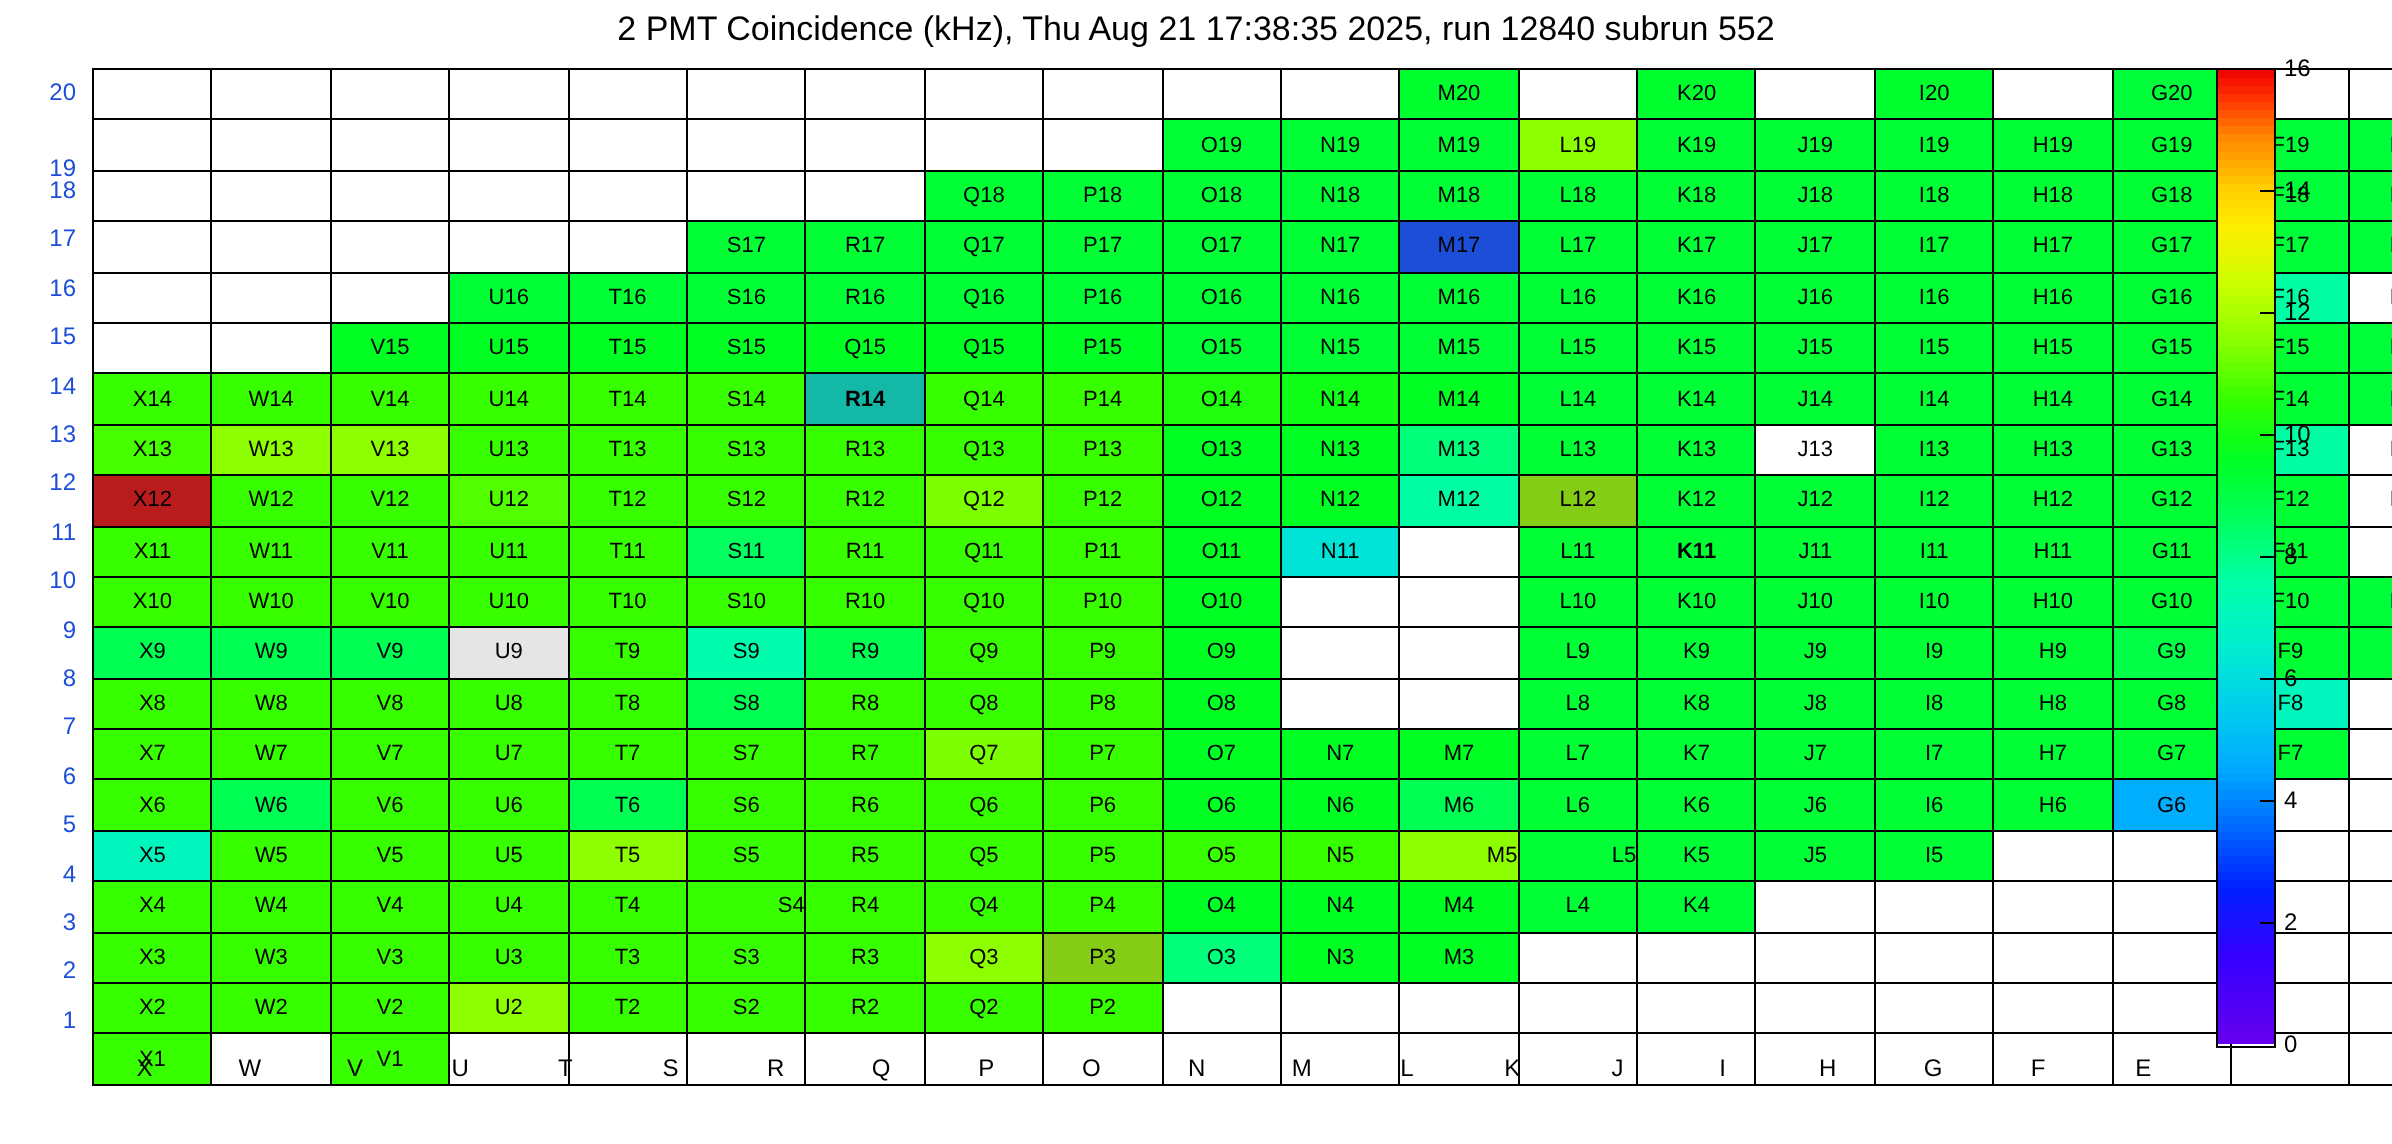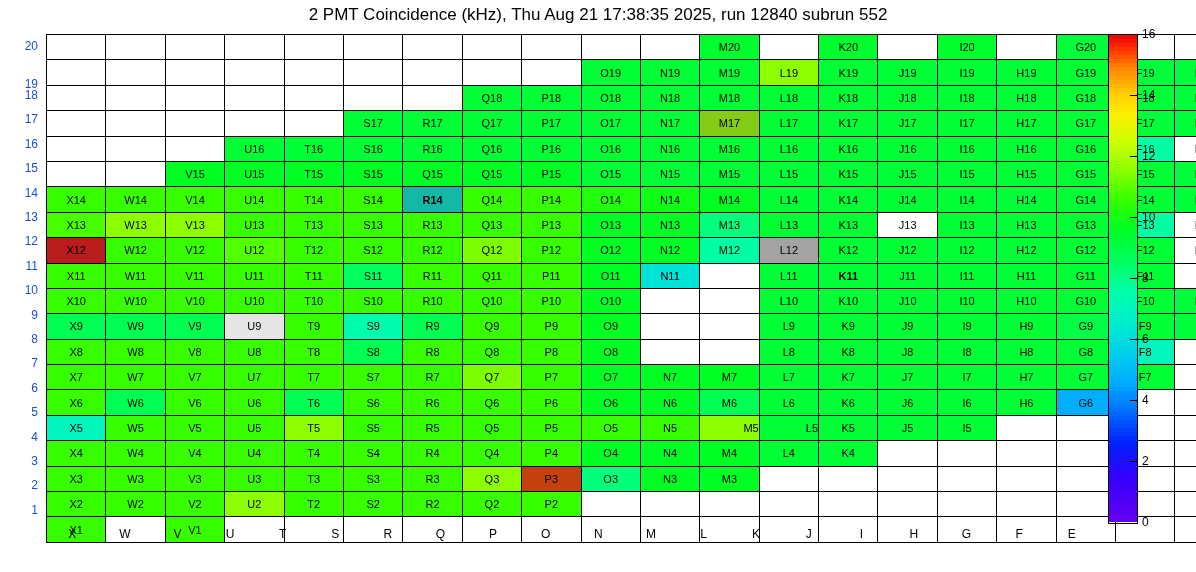--- a/index.html
+++ b/index.html
@@ -140,21 +140,21 @@
             <td class="empty"></td>
             <td class="empty"></td>
             <td class="empty"></td>
             <td class="empty"></td>
             <td style="background: rgb(0, 255, 52);">S17</td>
             <td style="background: rgb(0, 255, 52);">R17</td>
             <td style="background: rgb(0, 255, 52);">Q17</td>
             <td style="background: rgb(0, 255, 52);">P17</td>
             <td style="background: rgb(0, 255, 52);">O17</td>
             <td style="background: rgb(0, 255, 52);">N17</td>
-            <td style="background: #84cc16;">M17</td>
+            <td style="background: #1d4ed8;">M17</td>
             <td style="background: rgb(0, 255, 52);">L17</td>
             <td style="background: rgb(0, 255, 52);">K17</td>
             <td style="background: rgb(0, 255, 52);">J17</td>
             <td style="background: rgb(0, 255, 52);">I17</td>
             <td style="background: rgb(0, 255, 52);">H17</td>
             <td style="background: rgb(0, 255, 52);">G17</td>
             <td style="background: rgb(0, 255, 58);">F17</td>
             <td style="background: rgb(0, 255, 58);">E17</td>
           </tr>
           <tr>
@@ -251,21 +251,21 @@
             <td style="background: rgb(55, 255, 0);">V12</td>
             <td style="background: rgb(81, 255, 0);">U12</td>
             <td style="background: rgb(55, 255, 0);">T12</td>
             <td style="background: rgb(55, 255, 0);">S12</td>
             <td style="background: rgb(55, 255, 0);">R12</td>
             <td style="background: rgb(125, 255, 0);">Q12</td>
             <td style="background: rgb(55, 255, 0);">P12</td>
             <td style="background: rgb(0, 255, 34);">O12</td>
             <td style="background: rgb(0, 255, 34);">N12</td>
             <td style="background: rgb(0, 255, 164);">M12</td>
-            <td style="background: #a3a3a3;">L12</td>
+            <td style="background: #84cc16;">L12</td>
             <td style="background: rgb(0, 255, 52);">K12</td>
             <td style="background: rgb(0, 255, 52);">J12</td>
             <td style="background: rgb(0, 255, 52);">I12</td>
             <td style="background: rgb(0, 255, 52);">H12</td>
             <td style="background: rgb(0, 255, 52);">G12</td>
             <td style="background: rgb(0, 255, 52);">F12</td>
             <td style="background: rgb(255, 255, 255);">E12</td>
           </tr>
           <tr>
             <td style="background: rgb(55, 255, 0);">X11</td>
@@ -420,21 +420,21 @@
             <td class="empty"></td>
             <td class="empty"></td>
             <td class="empty"></td>
           </tr>
           <tr>
             <td style="background: rgb(55, 255, 0);">X4</td>
             <td style="background: rgb(55, 255, 0);">W4</td>
             <td style="background: rgb(55, 255, 0);">V4</td>
             <td style="background: rgb(55, 255, 0);">U4</td>
             <td style="background: rgb(55, 255, 0);">T4</td>
-            <td style="background: rgb(55, 255, 0);">S4</td>
+            <td style="background: rgb(55, 255, 0); text-align: right;">S4</td>
             <td style="background: rgb(55, 255, 0);">R4</td>
             <td style="background: rgb(55, 255, 0);">Q4</td>
             <td style="background: rgb(55, 255, 0);">P4</td>
             <td style="background: rgb(0, 255, 34);">O4</td>
             <td style="background: rgb(0, 255, 34);">N4</td>
             <td style="background: rgb(0, 255, 34);">M4</td>
             <td style="background: rgb(0, 255, 52);">L4</td>
             <td style="background: rgb(0, 255, 52);">K4</td>
             <td class="empty"></td>
             <td class="empty"></td>
@@ -445,21 +445,21 @@
           </tr>
           <tr>
             <td style="background: rgb(55, 255, 0);">X3</td>
             <td style="background: rgb(55, 255, 0);">W3</td>
             <td style="background: rgb(55, 255, 0);">V3</td>
             <td style="background: rgb(55, 255, 0);">U3</td>
             <td style="background: rgb(55, 255, 0);">T3</td>
             <td style="background: rgb(55, 255, 0);">S3</td>
             <td style="background: rgb(55, 255, 0);">R3</td>
             <td style="background: rgb(142, 255, 0);">Q3</td>
-            <td style="background: #c2410c;">P3</td>
+            <td style="background: #84cc16;">P3</td>
             <td style="background: rgb(0, 255, 122);">O3</td>
             <td style="background: rgb(0, 255, 34);">N3</td>
             <td style="background: rgb(0, 255, 34);">M3</td>
             <td class="empty"></td>
             <td class="empty"></td>
             <td class="empty"></td>
             <td class="empty"></td>
             <td class="empty"></td>
             <td class="empty"></td>
             <td class="empty"></td>

